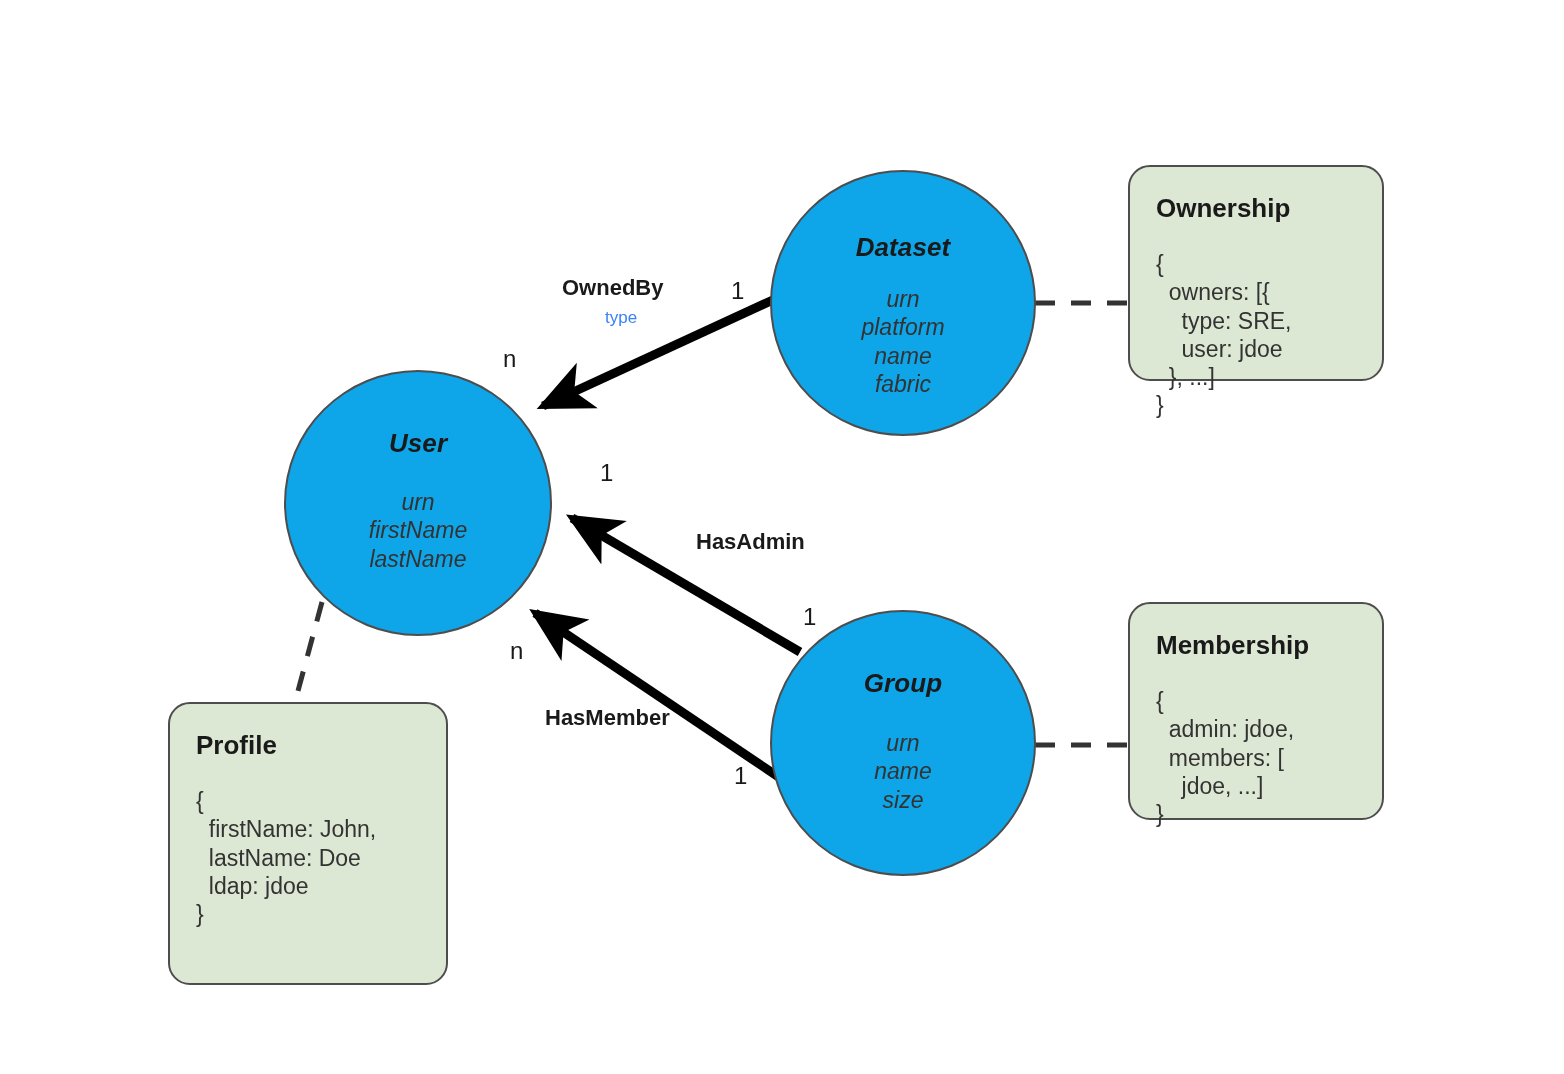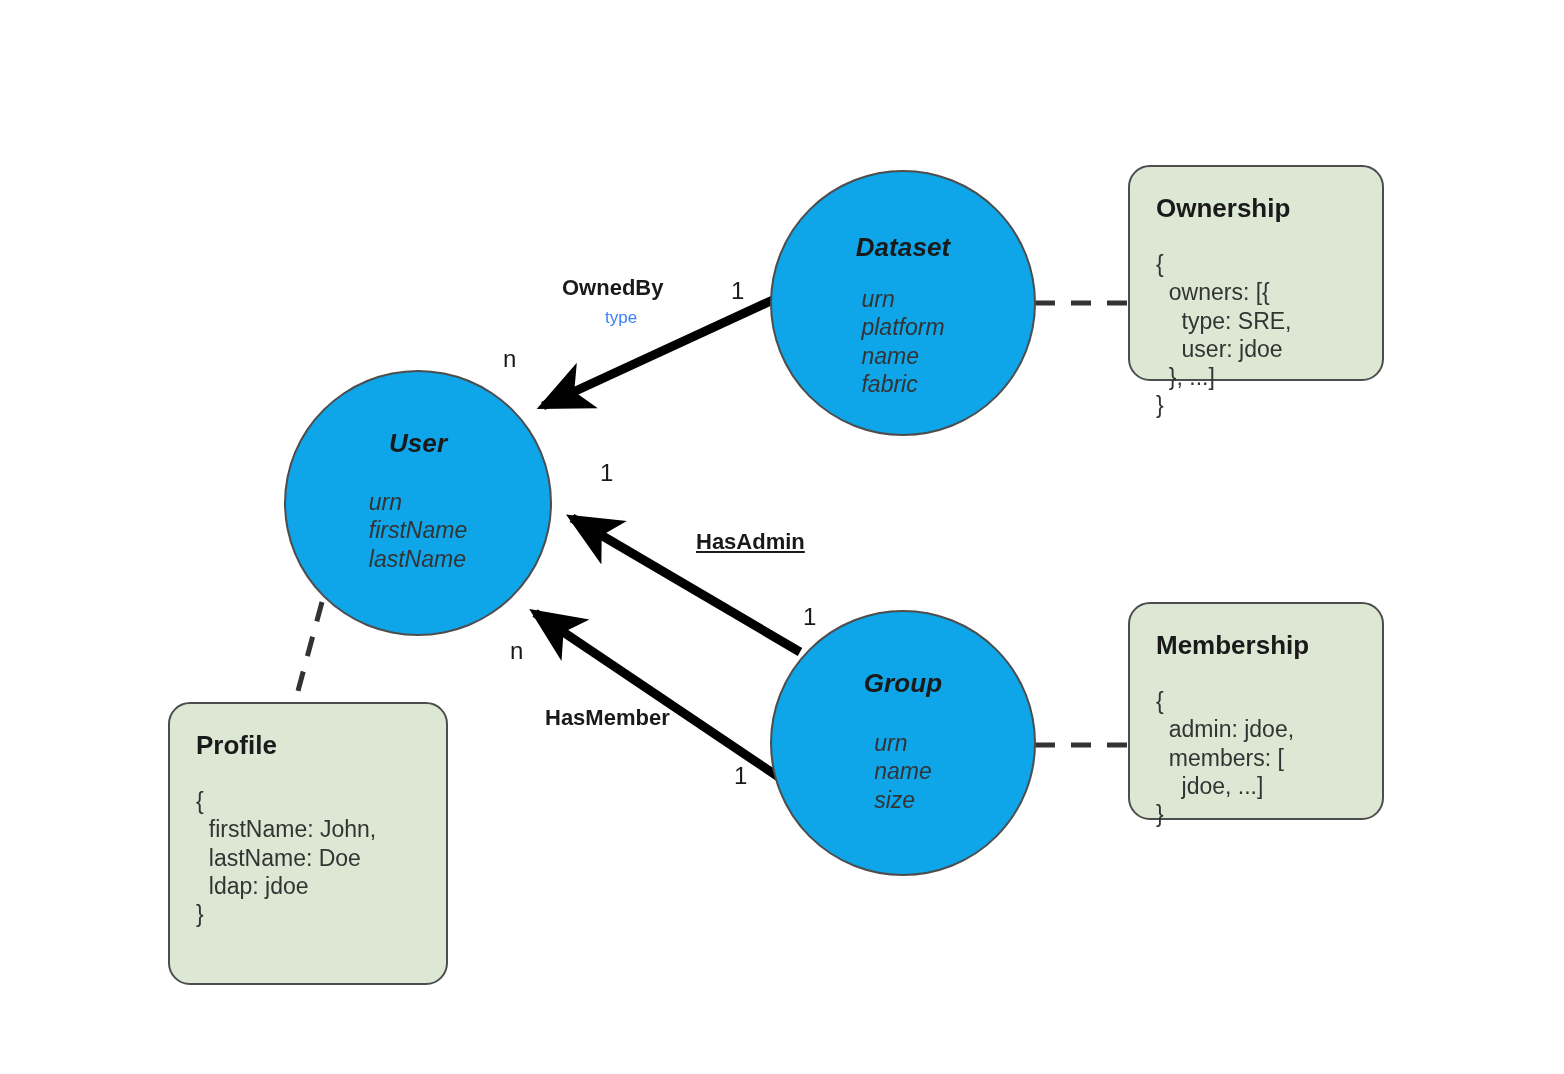--- a/index.html
+++ b/index.html
@@ -42,21 +42,21 @@
   .entity-title {
     font-weight: bold;
     font-size: 26px;
     color: #1a1a1a;
     letter-spacing: .1px;
   }
   .entity-attrs {
     font-size: 23px;
     color: #333333;
     line-height: 1.23;
-    text-align: left;
+    text-align: center;
   }
 
   
   .aspect {
     position: absolute;
     background: #dde8d4;
     border: 2px solid #4d4d4d;
     border-radius: 22px;
     box-sizing: border-box;
     z-index: 3;
@@ -173,21 +173,21 @@
   lastName: Doe
   ldap: jdoe
 }</div>
   </div>
 
   <div class="edge-label" style="left:562px; top:275px;">OwnedBy</div>
   <div class="edge-sublabel" style="left:605px; top:308px;">type</div>
   <div class="card-label" style="left:731px; top:277px;">1</div>
   <div class="card-label" style="left:503px; top:345px;">n</div>
 
-  <div class="edge-label" style="left:696px; top:529px;text-decoration:underline;">HasAdmin</div>
+  <div class="edge-label" style="left:696px; top:529px;">HasAdmin</div>
   <div class="card-label" style="left:600px; top:459px;">1</div>
   <div class="card-label" style="left:803px; top:603px;">1</div>
 
   <div class="edge-label" style="left:545px; top:705px;">HasMember</div>
   <div class="card-label" style="left:510px; top:637px;">n</div>
   <div class="card-label" style="left:734px; top:762px;">1</div>
 
 </div>
 
 </body></html>

